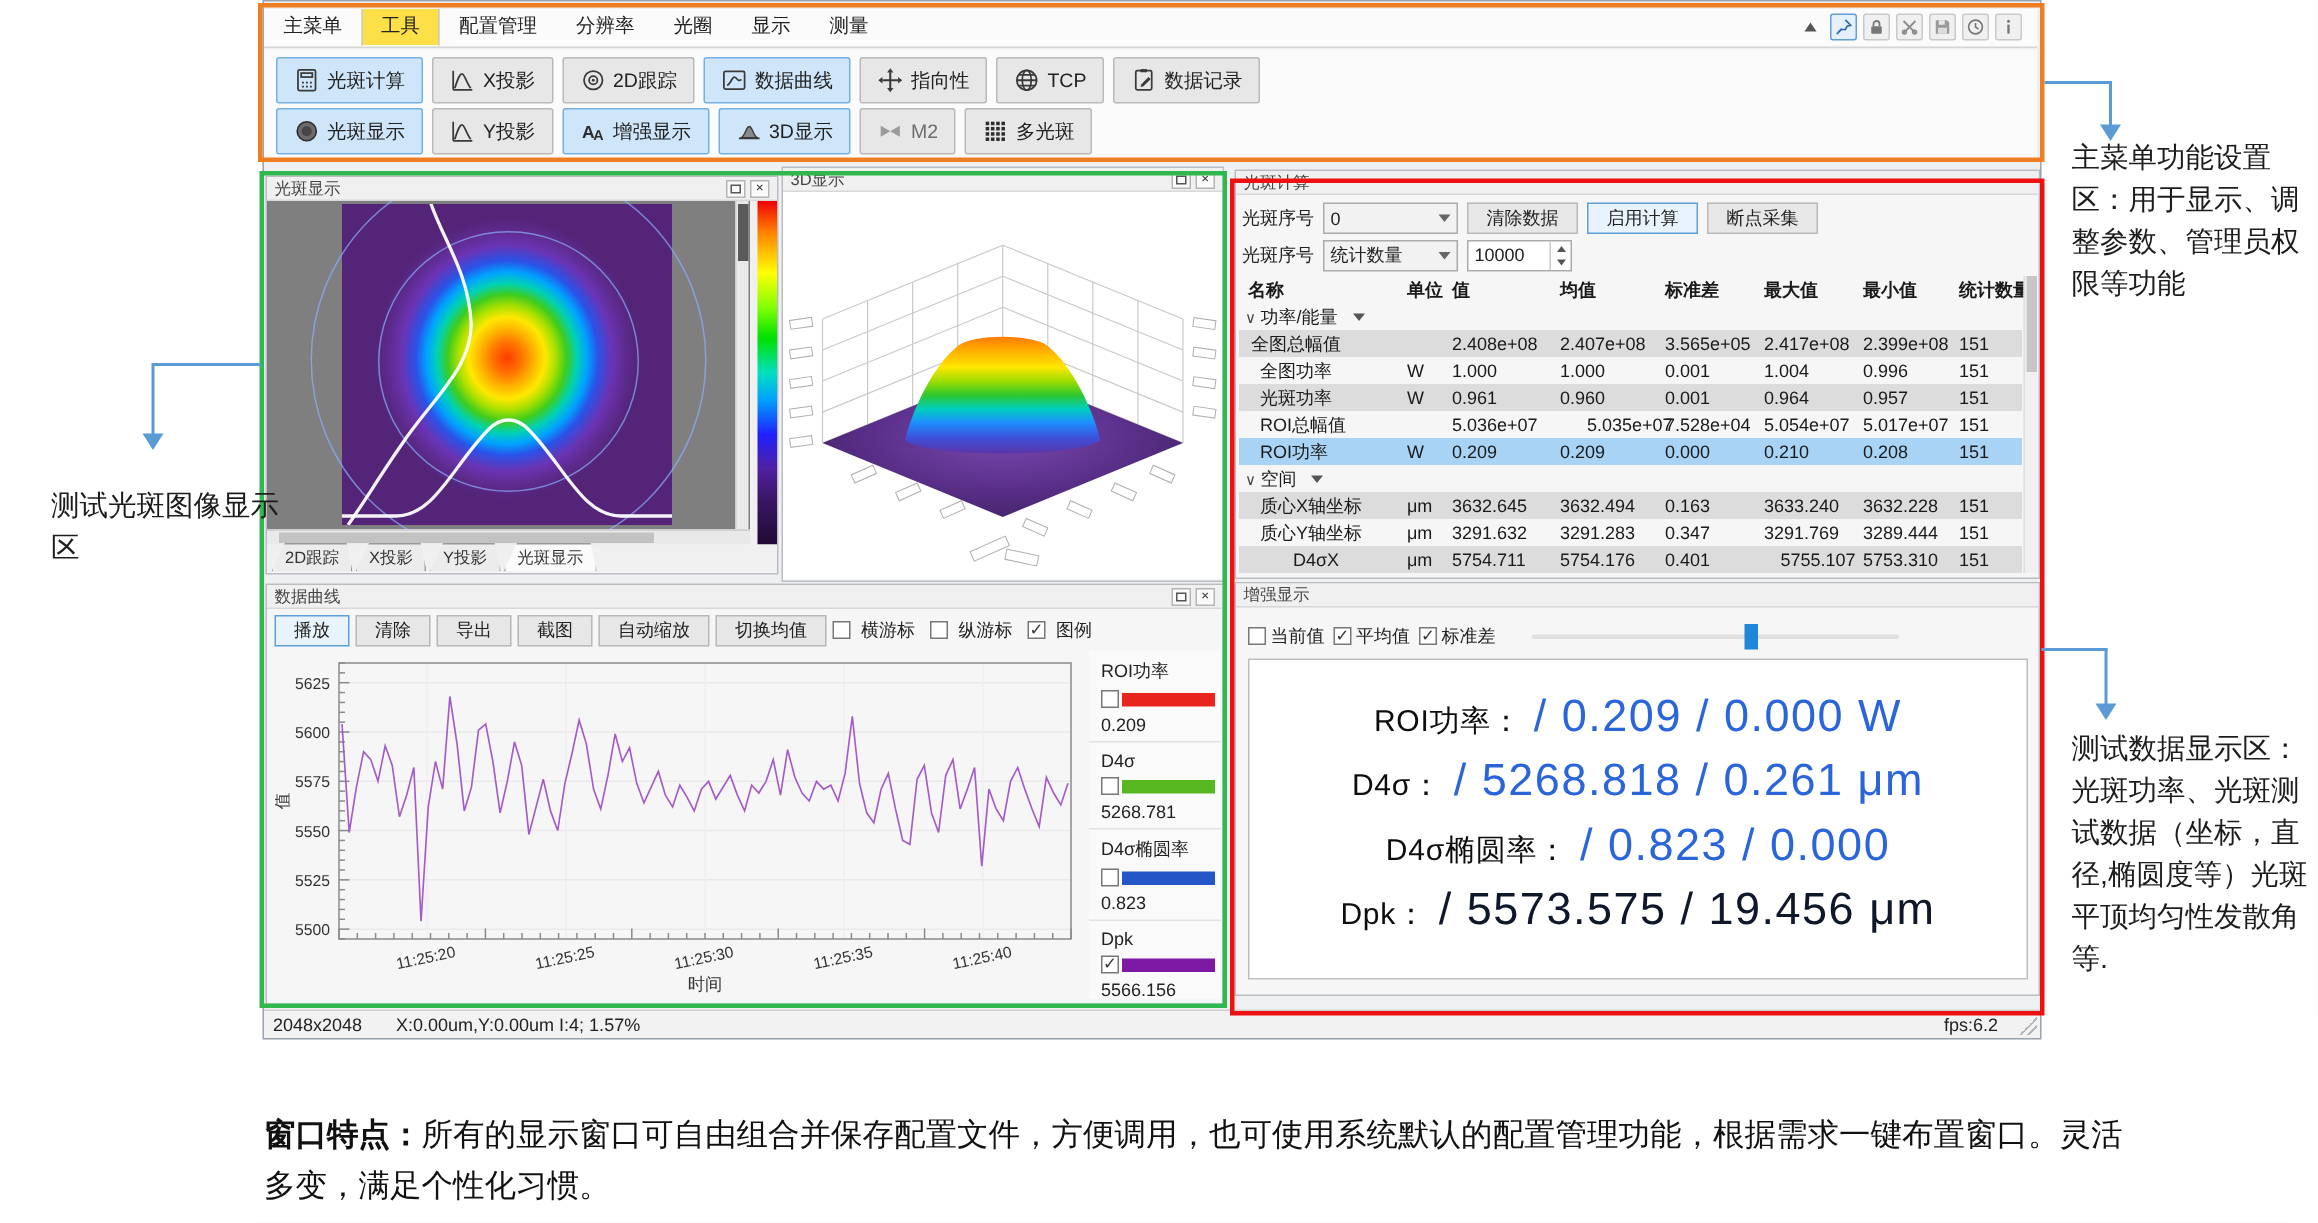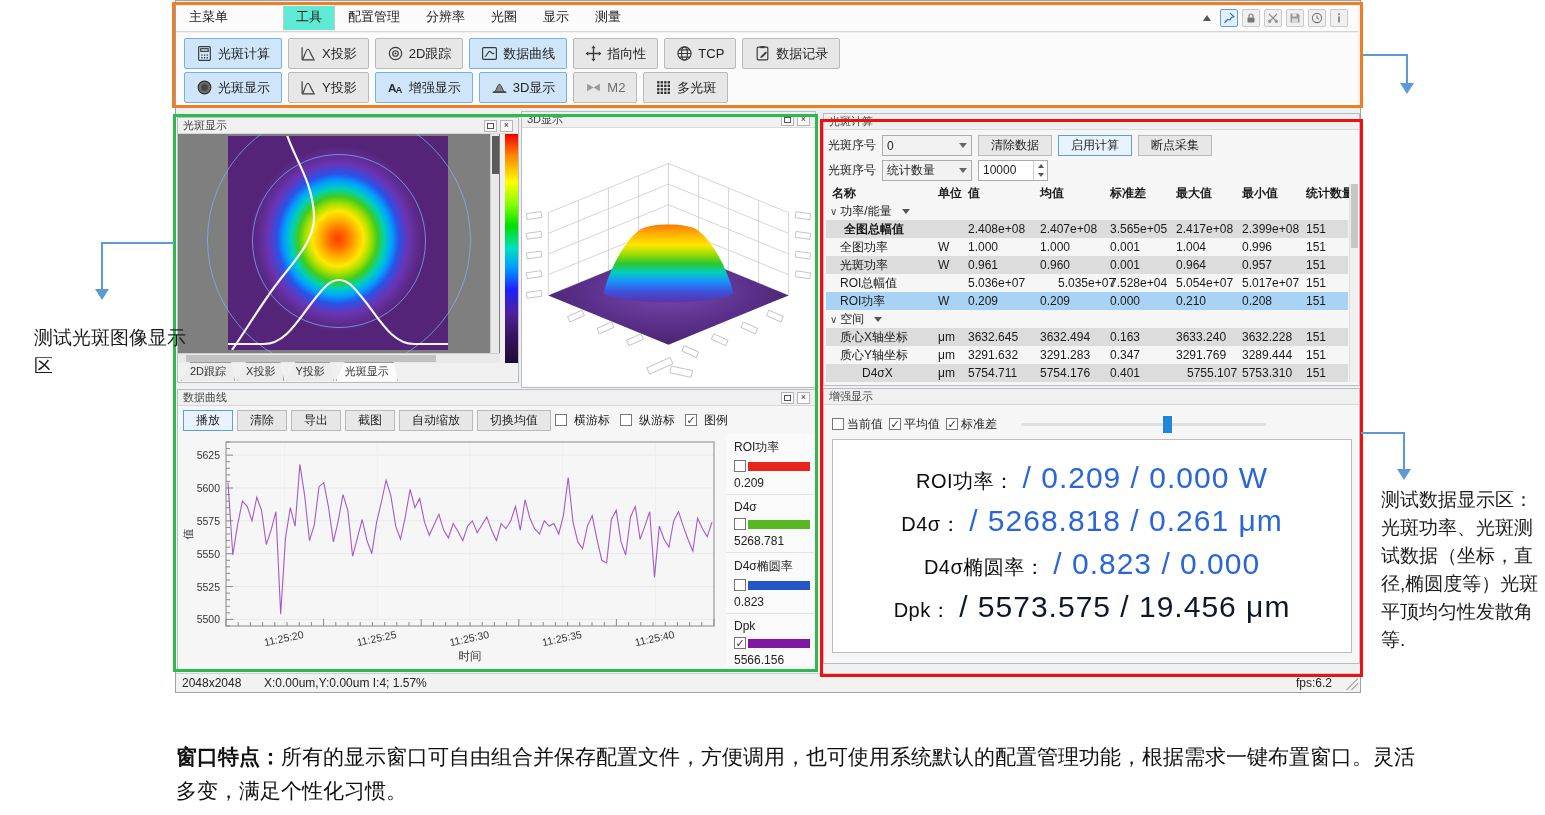--- a/index.html
+++ b/index.html
@@ -5,21 +5,21 @@
   * { margin:0; padding:0; box-sizing:border-box; }
   body { font-family:"Liberation Sans","DejaVu Sans",sans-serif; background:#fff; }
   .page { position:relative; width:1545px; height:815px; background:#fff; overflow:hidden; }
 
   
   .app { position:absolute; left:175px; top:0; width:1186px; height:693px;
          background:#eef0f2; border:1px solid #9aa4ae; }
   .menubar { position:absolute; left:176px; top:6px; width:1182px; height:26px;
              background:#fbfbfb; border-bottom:1px solid #d5d5d5; display:flex; align-items:flex-end; overflow:hidden; }
   .menu-tab { font-size:13px; color:#222; padding:4px 12px 4px; cursor:default; border:1px solid transparent; }
-  .menu-tab.active { background:#5eead4; border:1px solid #c8c8c8; border-bottom-color:#fff;margin-left:42px; }
+  .menu-tab.active { background:#fde047; border:1px solid #c8c8c8; border-bottom-color:#fff; }
   .win-controls { position:absolute; right:10px; top:3px; display:flex; gap:4px; align-items:center; }
   .wc-btn { width:18px; height:18px; background:#f0f0f0; border:1px solid #c9c9c9; border-radius:2px;
             display:flex; align-items:center; justify-content:center; }
   .wc-btn.plain { background:transparent; border-color:transparent; }
   .wc-btn.selected { background:#e4f0fb; border-color:#5f9fd8; }
 
   .ribbon { position:absolute; left:176px; top:33px; width:1182px; height:74px; background:#fbfbfb; }
   .ribbon-row { position:absolute; left:8px; display:flex; gap:6px; }
   .tb-btn { height:31px; display:inline-flex; align-items:center; gap:5px; padding:0 11px;
             background:#e7e7e7; border:1px solid #b9b9b9; font-size:13px; color:#222; border-radius:2px; }
@@ -628,21 +628,21 @@
           <span class="t-cell" style="left: 214px;">均值</span>
           <span class="t-cell" style="left: 284px;">标准差</span>
           <span class="t-cell" style="left: 350px;">最大值</span>
           <span class="t-cell" style="left: 416px;">最小值</span>
           <span class="t-cell" style="left: 480px;">统计数量</span>
         </div>
         <div class="t-row">
           <span class="t-cell" style="left: 4px;"><span class="group-arrow">∨</span><span>功率/能量</span><span class="drop-mini"></span></span>
         </div>
         <div class="t-row shade">
-          <span class="t-cell" style="left: 18px; font-weight: bold;">全图总幅值</span>
+          <span class="t-cell" style="left: 8px;">全图总幅值</span>
           <span class="t-cell" style="left: 112px;"></span>
           <span class="t-cell" style="left: 142px;">2.408e+08</span>
           <span class="t-cell" style="left: 214px;">2.407e+08</span>
           <span class="t-cell" style="left: 284px;">3.565e+05</span>
           <span class="t-cell" style="left: 350px;">2.417e+08</span>
           <span class="t-cell" style="left: 416px;">2.399e+08</span>
           <span class="t-cell" style="left: 480px;">151</span>
         </div>
         <div class="t-row">
           <span class="t-cell" style="left: 14px;">全图功率</span>
@@ -774,20 +774,21 @@
   <div class="ann-head" style="left:1400px; top:83px;"></div>
 
   <div class="ann-line" style="left:102px; top:242px; width:72px; height:2px;"></div>
   <div class="ann-line" style="left:101px; top:242px; width:2px; height:48px;"></div>
   <div class="ann-head" style="left:95px; top:289px;"></div>
 
   <div class="ann-line" style="left:1361px; top:432px; width:44px; height:2px;"></div>
   <div class="ann-line" style="left:1403px; top:432px; width:2px; height:38px;"></div>
   <div class="ann-head" style="left:1397px; top:469px;"></div>
 
+  <div class="ann-text" style="left:1381px; top:92px; width:158px;">主菜单功能设置区：用于显示、调整参数、管理员权限等功能</div>
   <div class="ann-text" style="left:34px; top:324px; width:170px;">测试光斑图像显示区</div>
   <div class="ann-text" style="left:1381px; top:486px; width:162px;">测试数据显示区：光斑功率、光斑测试数据（坐标，直径,椭圆度等）光斑平顶均匀性发散角等.</div>
 
   <div class="caption">
     <b>窗口特点：</b><span>所有的显示窗口可自由组合并保存配置文件，方便调用，也可使用系统默认的配置管理功能，根据需求一键布置窗口。灵活多变，满足个性化习惯。</span>
   </div>
 
 </div>
 
 </body></html>

